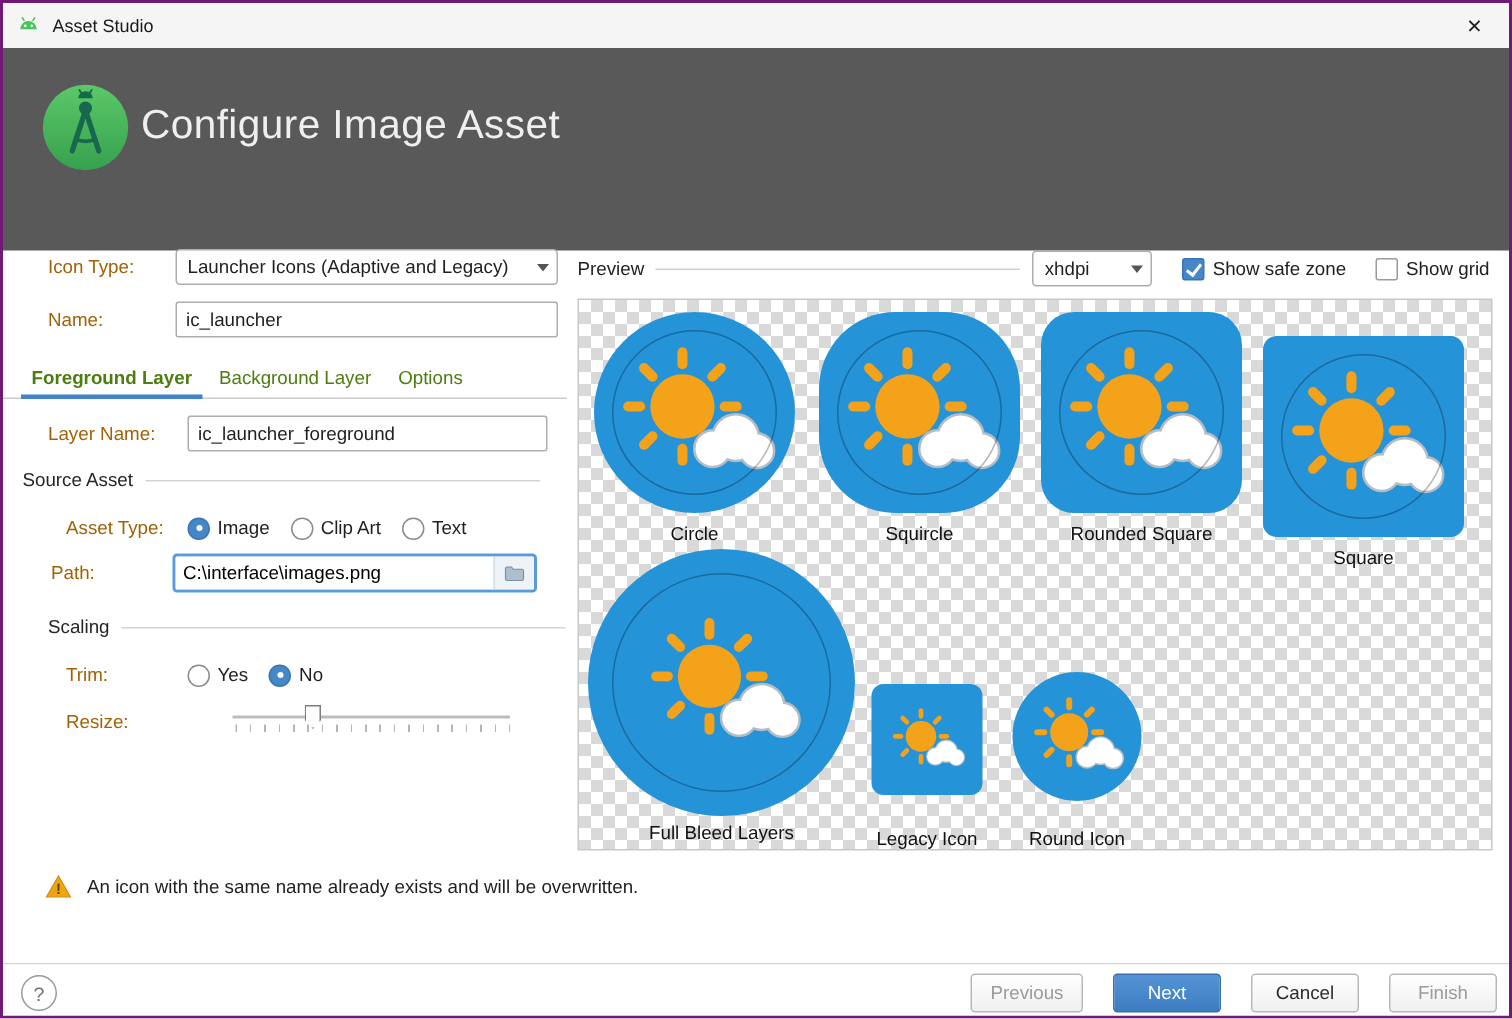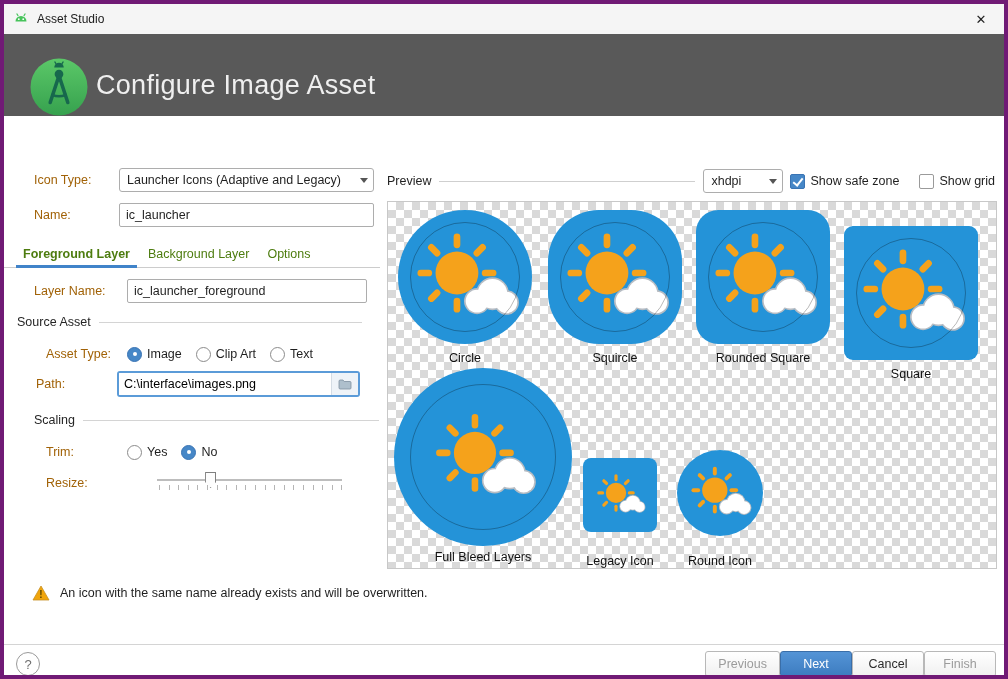--- a/index.html
+++ b/index.html
@@ -1,29 +1,29 @@
 <!DOCTYPE html>
 <html><head>
 <meta charset="utf-8">
 <style>
   html,body{margin:0;padding:0;background:#e9e9e9;}
   .window{
     position:relative;width:1008px;height:679px;box-sizing:border-box;
-    background:#fff;border:4px solid #701a75;overflow:hidden;
+    background:#fff;border:2px solid #701a75;overflow:hidden;
     font-family:"Liberation Sans",sans-serif;font-size:12.5px;color:#1f1f1f;
   }
   .abs{position:absolute;}
   
   .titlebar{left:0;top:0;width:100%;height:30px;background:#f5f5f5;display:flex;align-items:center;}
   .titlebar .app-icon{margin-left:9px;display:flex;align-items:center;}
   .titlebar .title{margin-left:8px;font-size:12px;color:#1a1a1a;}
   .titlebar .spacer{flex:1;}
   .close-btn{width:46px;height:30px;display:flex;align-items:center;justify-content:center;font-size:13px;color:#222;cursor:default;}
   
-  .banner{left:0;top:30px;width:100%;height:82px;background:#595959;}
+  .banner{left:0;top:30px;width:100%;height:135px;background:#595959;}
   .banner .logo{position:absolute;left:26px;top:24px;}
   .banner .banner-title{position:absolute;left:92px;top:36px;color:#efefef;font-size:27px;font-weight:300;letter-spacing:.3px;}
   
   .frow{position:absolute;display:flex;align-items:center;height:24px;}
   .flabel{color:#a16207;flex-shrink:0;}
   .combo{display:flex;align-items:center;height:24px;background:#fff;border:1px solid #adadad;border-radius:3px;box-sizing:border-box;}
   .combo-text{flex:1;padding:0 7px;white-space:nowrap;overflow:hidden;}
   .combo-arrow{width:18px;height:100%;display:flex;align-items:center;justify-content:center;}
   .combo-arrow::after{content:"";border:4px solid transparent;border-top:5px solid #555;margin-top:5px;}
   .tinput{height:24px;border:1px solid #adadad;border-radius:2px;padding:0 6px;font:inherit;color:#1f1f1f;box-sizing:border-box;background:#fff;width:100%;}
@@ -67,21 +67,21 @@
   .art svg{display:block;}
   .ring::after{content:"";position:absolute;inset:9%;border:1px solid rgba(0,0,0,.28);border-radius:50%;pointer-events:none;}
   .tile-label{margin-top:7px;font-size:12.5px;color:#111;}
   
   .warning-row{position:absolute;left:28px;top:578px;height:22px;display:flex;align-items:center;gap:10px;}
   
   .footer-sep{position:absolute;left:0;top:640px;width:100%;height:1px;background:#d4d4d4;}
   .footer{position:absolute;left:0;top:641px;width:100%;height:38px;display:flex;align-items:center;background:#fff;box-sizing:border-box;padding:0 8px;}
   .help-btn{width:22px;height:22px;border:1px solid #9a9a9a;border-radius:50%;color:#6f6f6f;display:flex;align-items:center;justify-content:center;font-size:13px;margin-left:4px;}
   .footer .spacer{flex:1;}
-  .btns{display:flex;gap:0;}
+  .btns{display:flex;gap:20px;}
   .btn{min-width:72px;height:26px;border:1px solid #b8b8b8;border-radius:3px;background:linear-gradient(#ffffff,#f0f0f0);
     color:#2b2b2b;display:flex;align-items:center;justify-content:center;padding:0 12px;box-sizing:border-box;font-size:12.5px;}
   .btn.primary{background:linear-gradient(#5494d6,#3d7cc0);border-color:#3a6ea8;color:#fff;}
   .btn.disabled{color:#9b9b9b;}
 </style>
 </head>
 <body>
 
 <svg width="0" height="0" style="position:absolute" aria-hidden="true">
   <defs>
@@ -236,21 +236,21 @@
     <span style="margin-left:24px;">106 %</span>
   </div>
 
   <div class="preview-header">
     <span>Preview</span>
     <span class="rule"></span>
     <div class="combo" style="width:80px;">
       <span class="combo-text">xhdpi</span>
       <span class="combo-arrow"></span>
     </div>
-    <span class="opt" style="margin-left:7px;margin-right:0;">
+    <span class="opt" style="margin-left:20px;margin-right:0;">
       <span class="checkbox checked"></span>
       <span>Show safe zone</span>
     </span>
     <span class="opt" style="margin-left:20px;margin-right:2px;">
       <span class="checkbox"></span>
       <span>Show grid</span>
     </span>
   </div>
 
   <div class="preview-panel">

